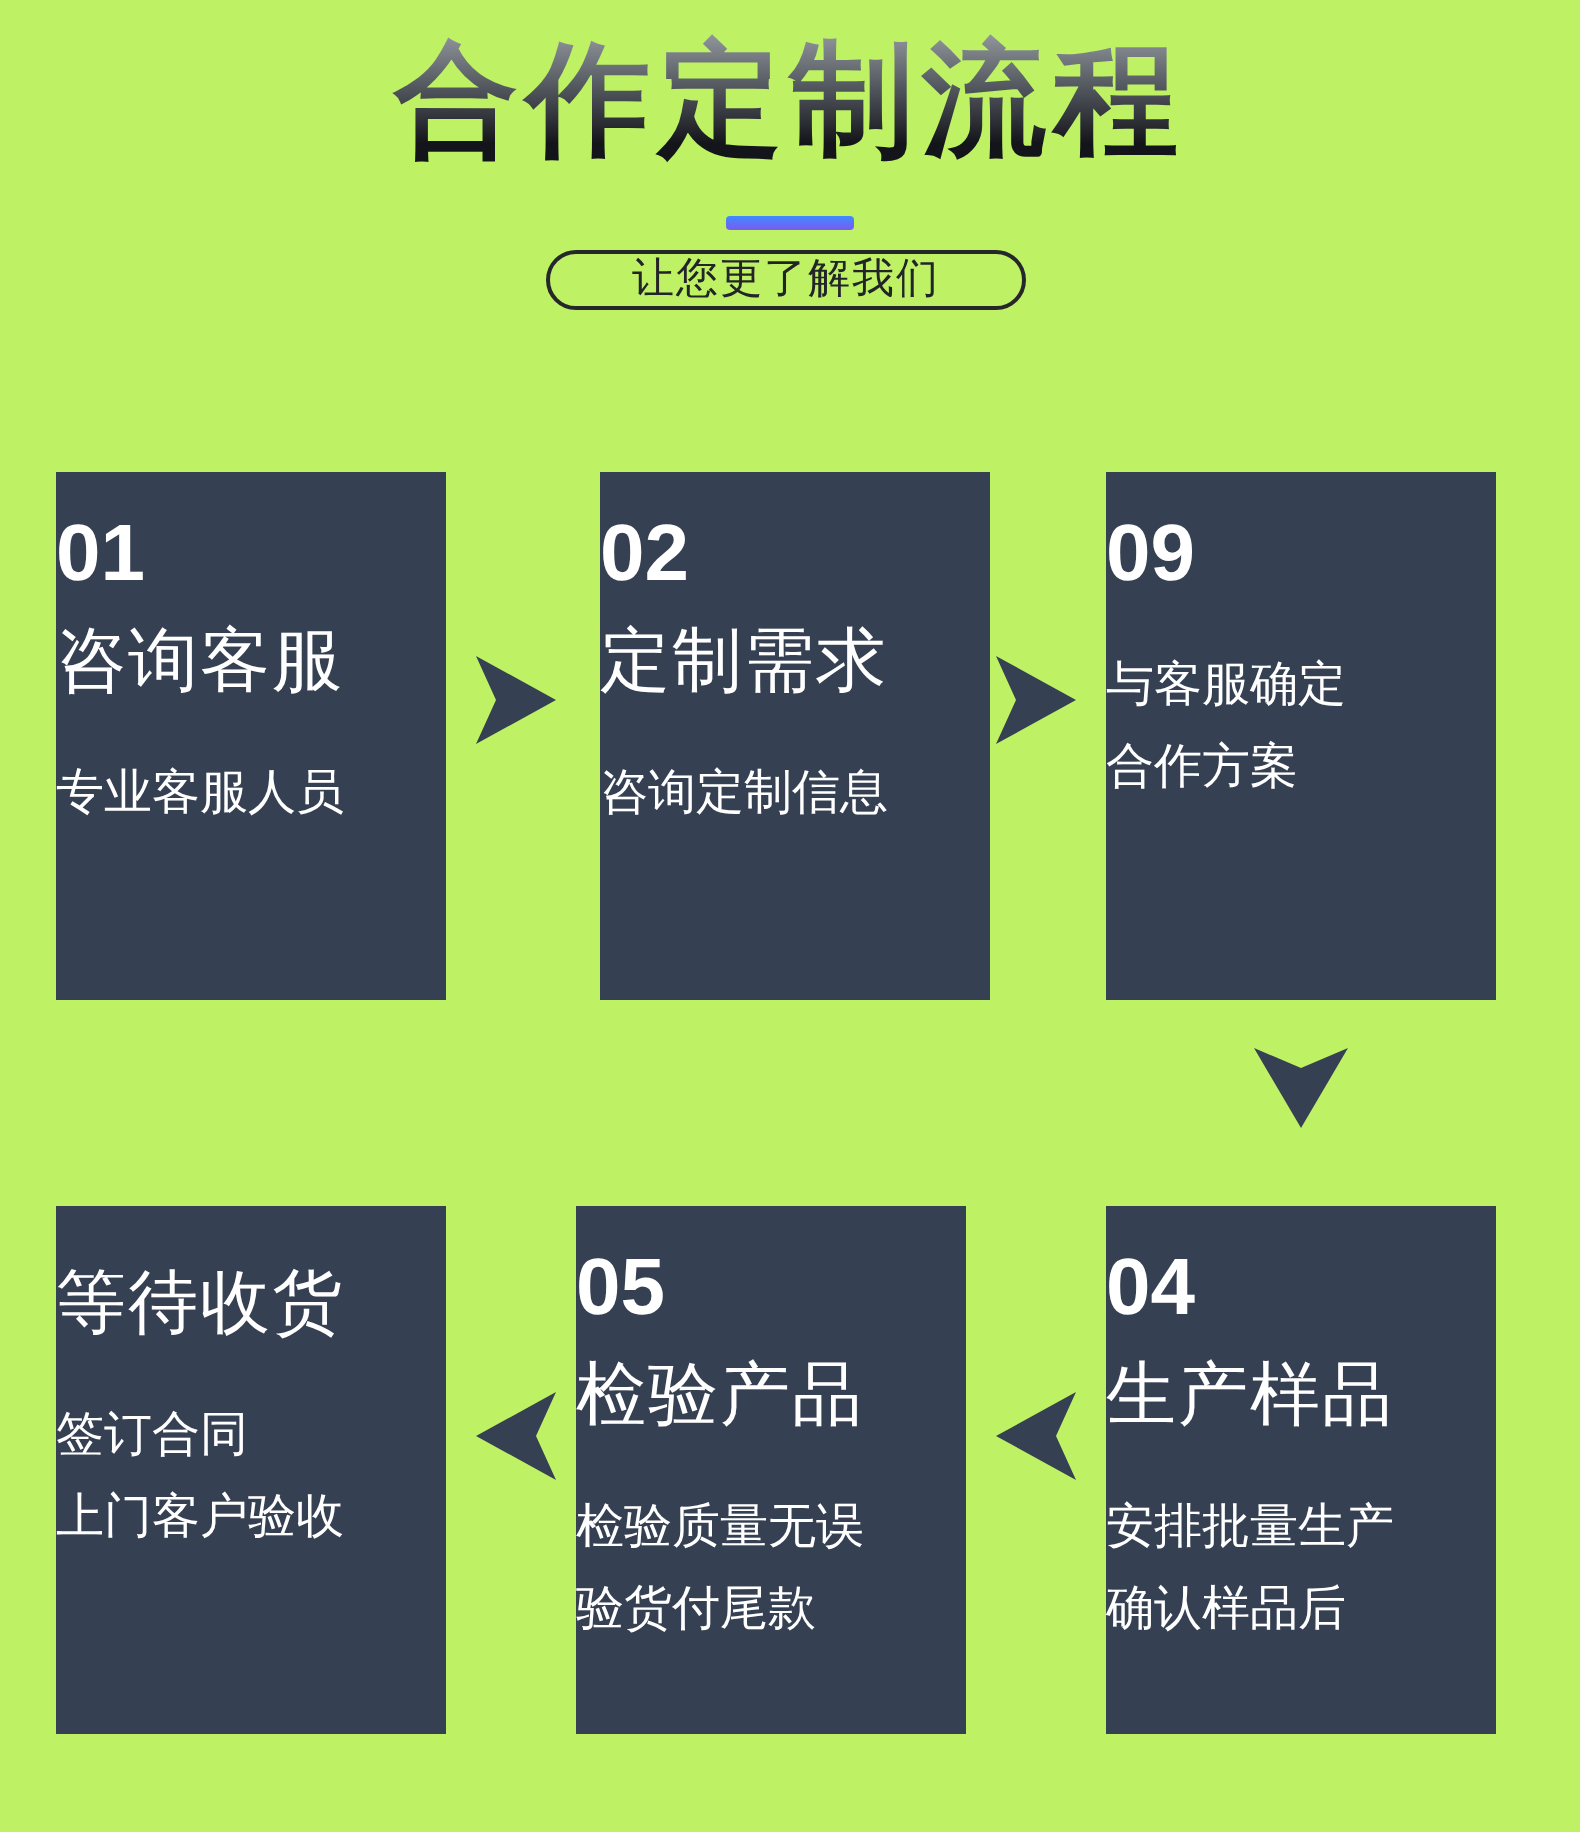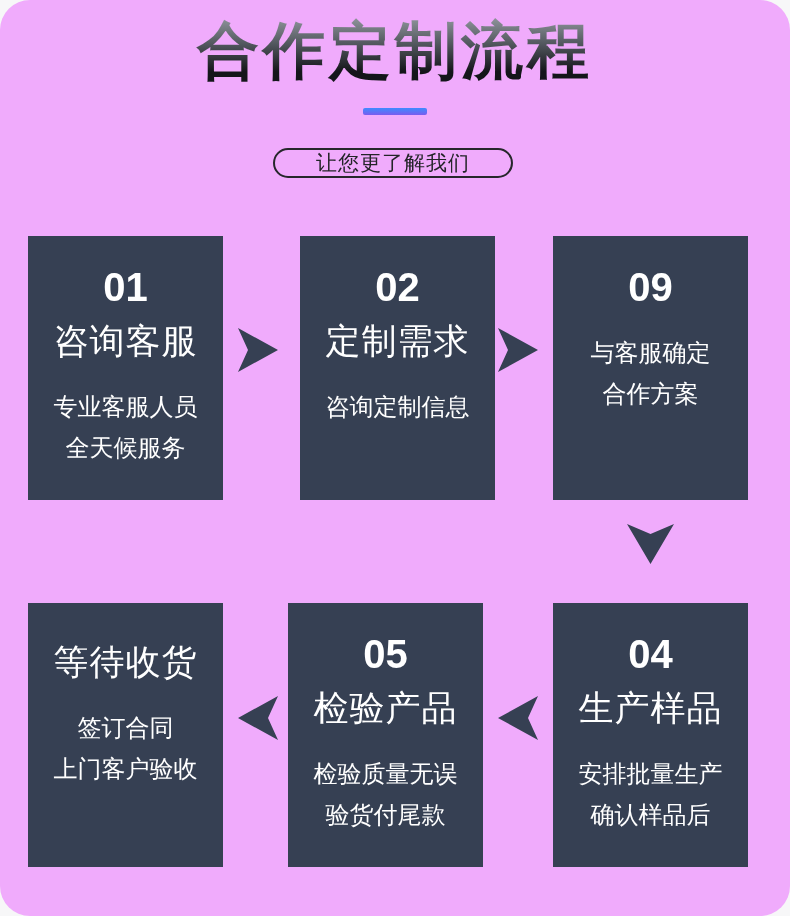--- a/index.html
+++ b/index.html
@@ -6,22 +6,21 @@
   html, body { width: 790px; height: 916px; }
   body {
     font-family: "Liberation Sans", "DejaVu Sans", sans-serif;
     background: #f7f7f8;
     overflow: hidden;
   }
   .canvas {
     position: relative;
     width: 790px;
     height: 916px;
-    background: #f0abfc;
-    border-radius: 30px;
+    background: #bef264;
   }
 
   
   .page-title {
     position: absolute;
     top: 14px;
     left: 0;
     width: 100%;
     text-align: center;
     font-size: 62px;
@@ -38,42 +37,42 @@
     position: absolute;
     top: 108px;
     left: 363px;
     width: 64px;
     height: 7px;
     border-radius: 2px;
     background: linear-gradient(180deg, #3e8bff 0%, #7a5bef 100%);
   }
   .subtitle-pill {
     position: absolute;
-    top: 148px;
+    top: 125px;
     left: 273px;
     width: 240px;
     height: 30px;
     border: 2px solid #26272b;
     border-radius: 16px;
     color: #232428;
     font-size: 21px;
     line-height: 25px;
     text-align: center;
     letter-spacing: 1px;
   }
 
   
   .step {
     position: absolute;
     width: 195px;
     height: 264px;
     background: #364053;
     color: #ffffff;
-    text-align: center;
-    padding-top: 28px;
+    text-align: left;
+    padding-top: 18px;
   }
   .step .num   { font-size: 40px; line-height: 46px; font-weight: 700; }
   .step .stitle{ font-size: 35px; line-height: 46px; font-weight: 400; margin-top: 8px; letter-spacing: 1px; }
   .step .desc  { margin-top: 22px; font-size: 24px; line-height: 41px; font-weight: 400; }
 
   .pos1 { left: 28px;  top: 236px; }
   .pos2 { left: 300px; top: 236px; }
   .pos3 { left: 553px; top: 236px; }
   .pos4 { left: 553px; top: 603px; }
   .pos5 { left: 288px; top: 603px; }
@@ -96,21 +95,20 @@
   <div class="title-underline"></div>
   <div class="subtitle-pill">
     <span>让您更了解我们</span>
   </div>
 
   <div class="step pos1">
     <div class="num">01</div>
     <div class="stitle">咨询客服</div>
     <div class="desc">
       <div>专业客服人员</div>
-      <div>全天候服务</div>
     </div>
   </div>
 
   <svg class="arrow ar1" width="40" height="44" viewBox="0 0 40 44">
     <polygon points="0,0 40,22 0,44 10,22" fill="#364053"></polygon>
   </svg>
 
   <div class="step pos2">
     <div class="num">02</div>
     <div class="stitle">定制需求</div>

